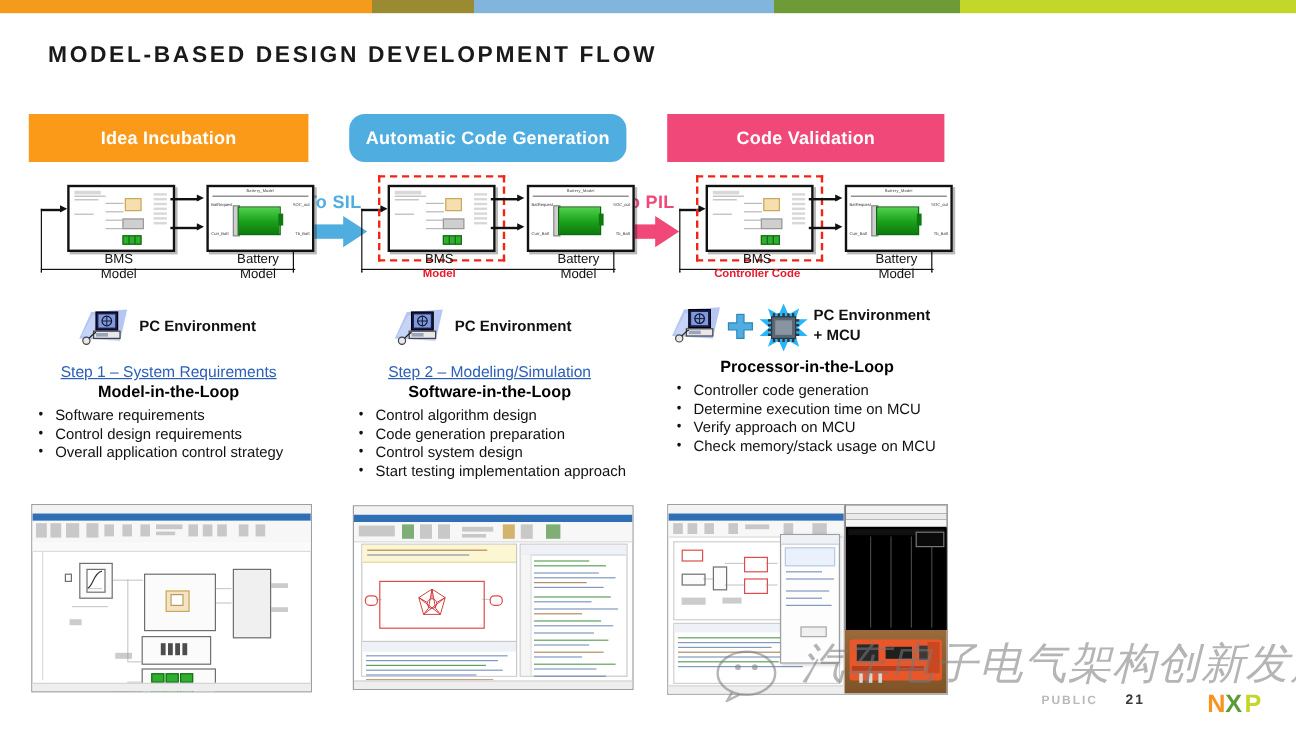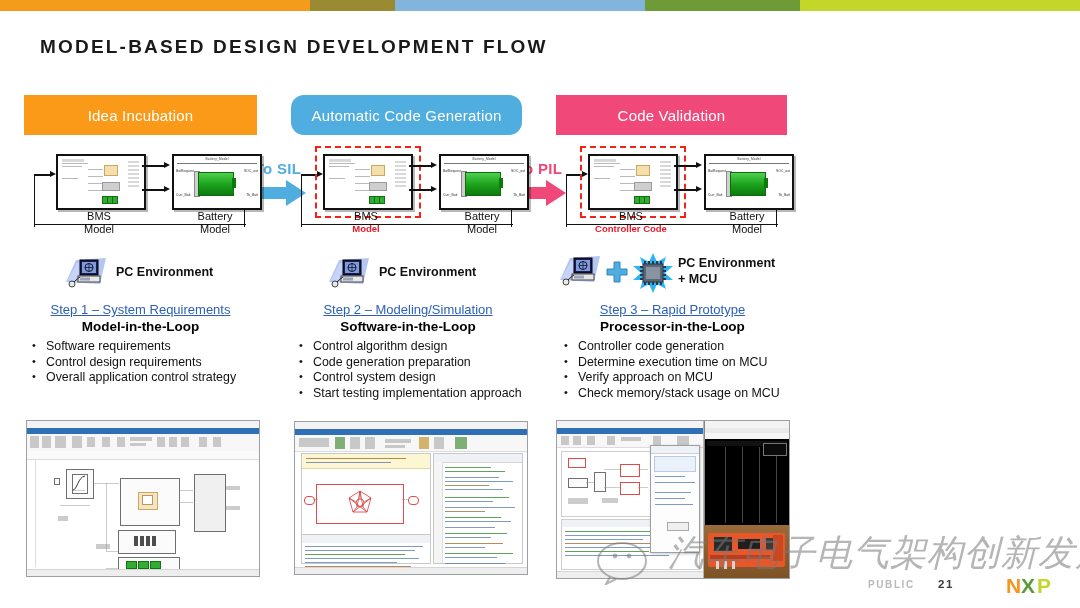--- a/index.html
+++ b/index.html
@@ -9,21 +9,21 @@
   
   #topbar{position:absolute;left:0;top:0;width:1080px;height:11px;display:flex;}
   #topbar > div{height:100%;}
 
   
   #title{position:absolute;left:40px;top:36px;font-size:19px;font-weight:bold;
          letter-spacing:2.2px;color:#1a1a1a;white-space:nowrap;}
 
   
   .phase-box{position:absolute;top:95px;height:40px;display:flex;align-items:center;
-             justify-content:center;color:#fff;font-weight:normal;font-size:15px;
+             justify-content:center;color:#fff;font-weight:bold;font-size:15px;
              letter-spacing:.2px;}
   #phase-0{left:24px;width:233px;background:#FA9A18;}
   #phase-1{left:291px;width:231px;background:#4FADE0;border-radius:13px;}
   #phase-2{left:556px;width:231px;background:#F04878;}
 
   
   .col{position:absolute;top:148px;}
   #col-0{left:24px;width:233px;}
   #col-1{left:291px;width:234px;}
   #col-2{left:556px;width:233px;}
@@ -443,21 +443,20 @@
           <rect x="31" y="17" width="3" height="2"></rect>
         <rect x="31" y="21" width="3" height="2"></rect>
           <rect x="31" y="25" width="3" height="2"></rect>
       </g>
     </svg>
 
     <div class="env-label" style="left:122px;top:0px;">PC Environment</div>
     <div class="env-label" style="left:122px;top:16px;">+   MCU</div>
   </div>
 
-  <div class="steplink">Step 3 – Rapid Prototype</div>
   <div class="steptitle">Processor-in-the-Loop</div>
   <ul class="bul">
     <li>Controller code generation</li>
     <li>Determine execution time on MCU</li>
     <li>Verify approach on MCU</li>
     <li>Check memory/stack usage on MCU</li>
   </ul>
 </div>
 
 <div class="shot" id="shot-0">

